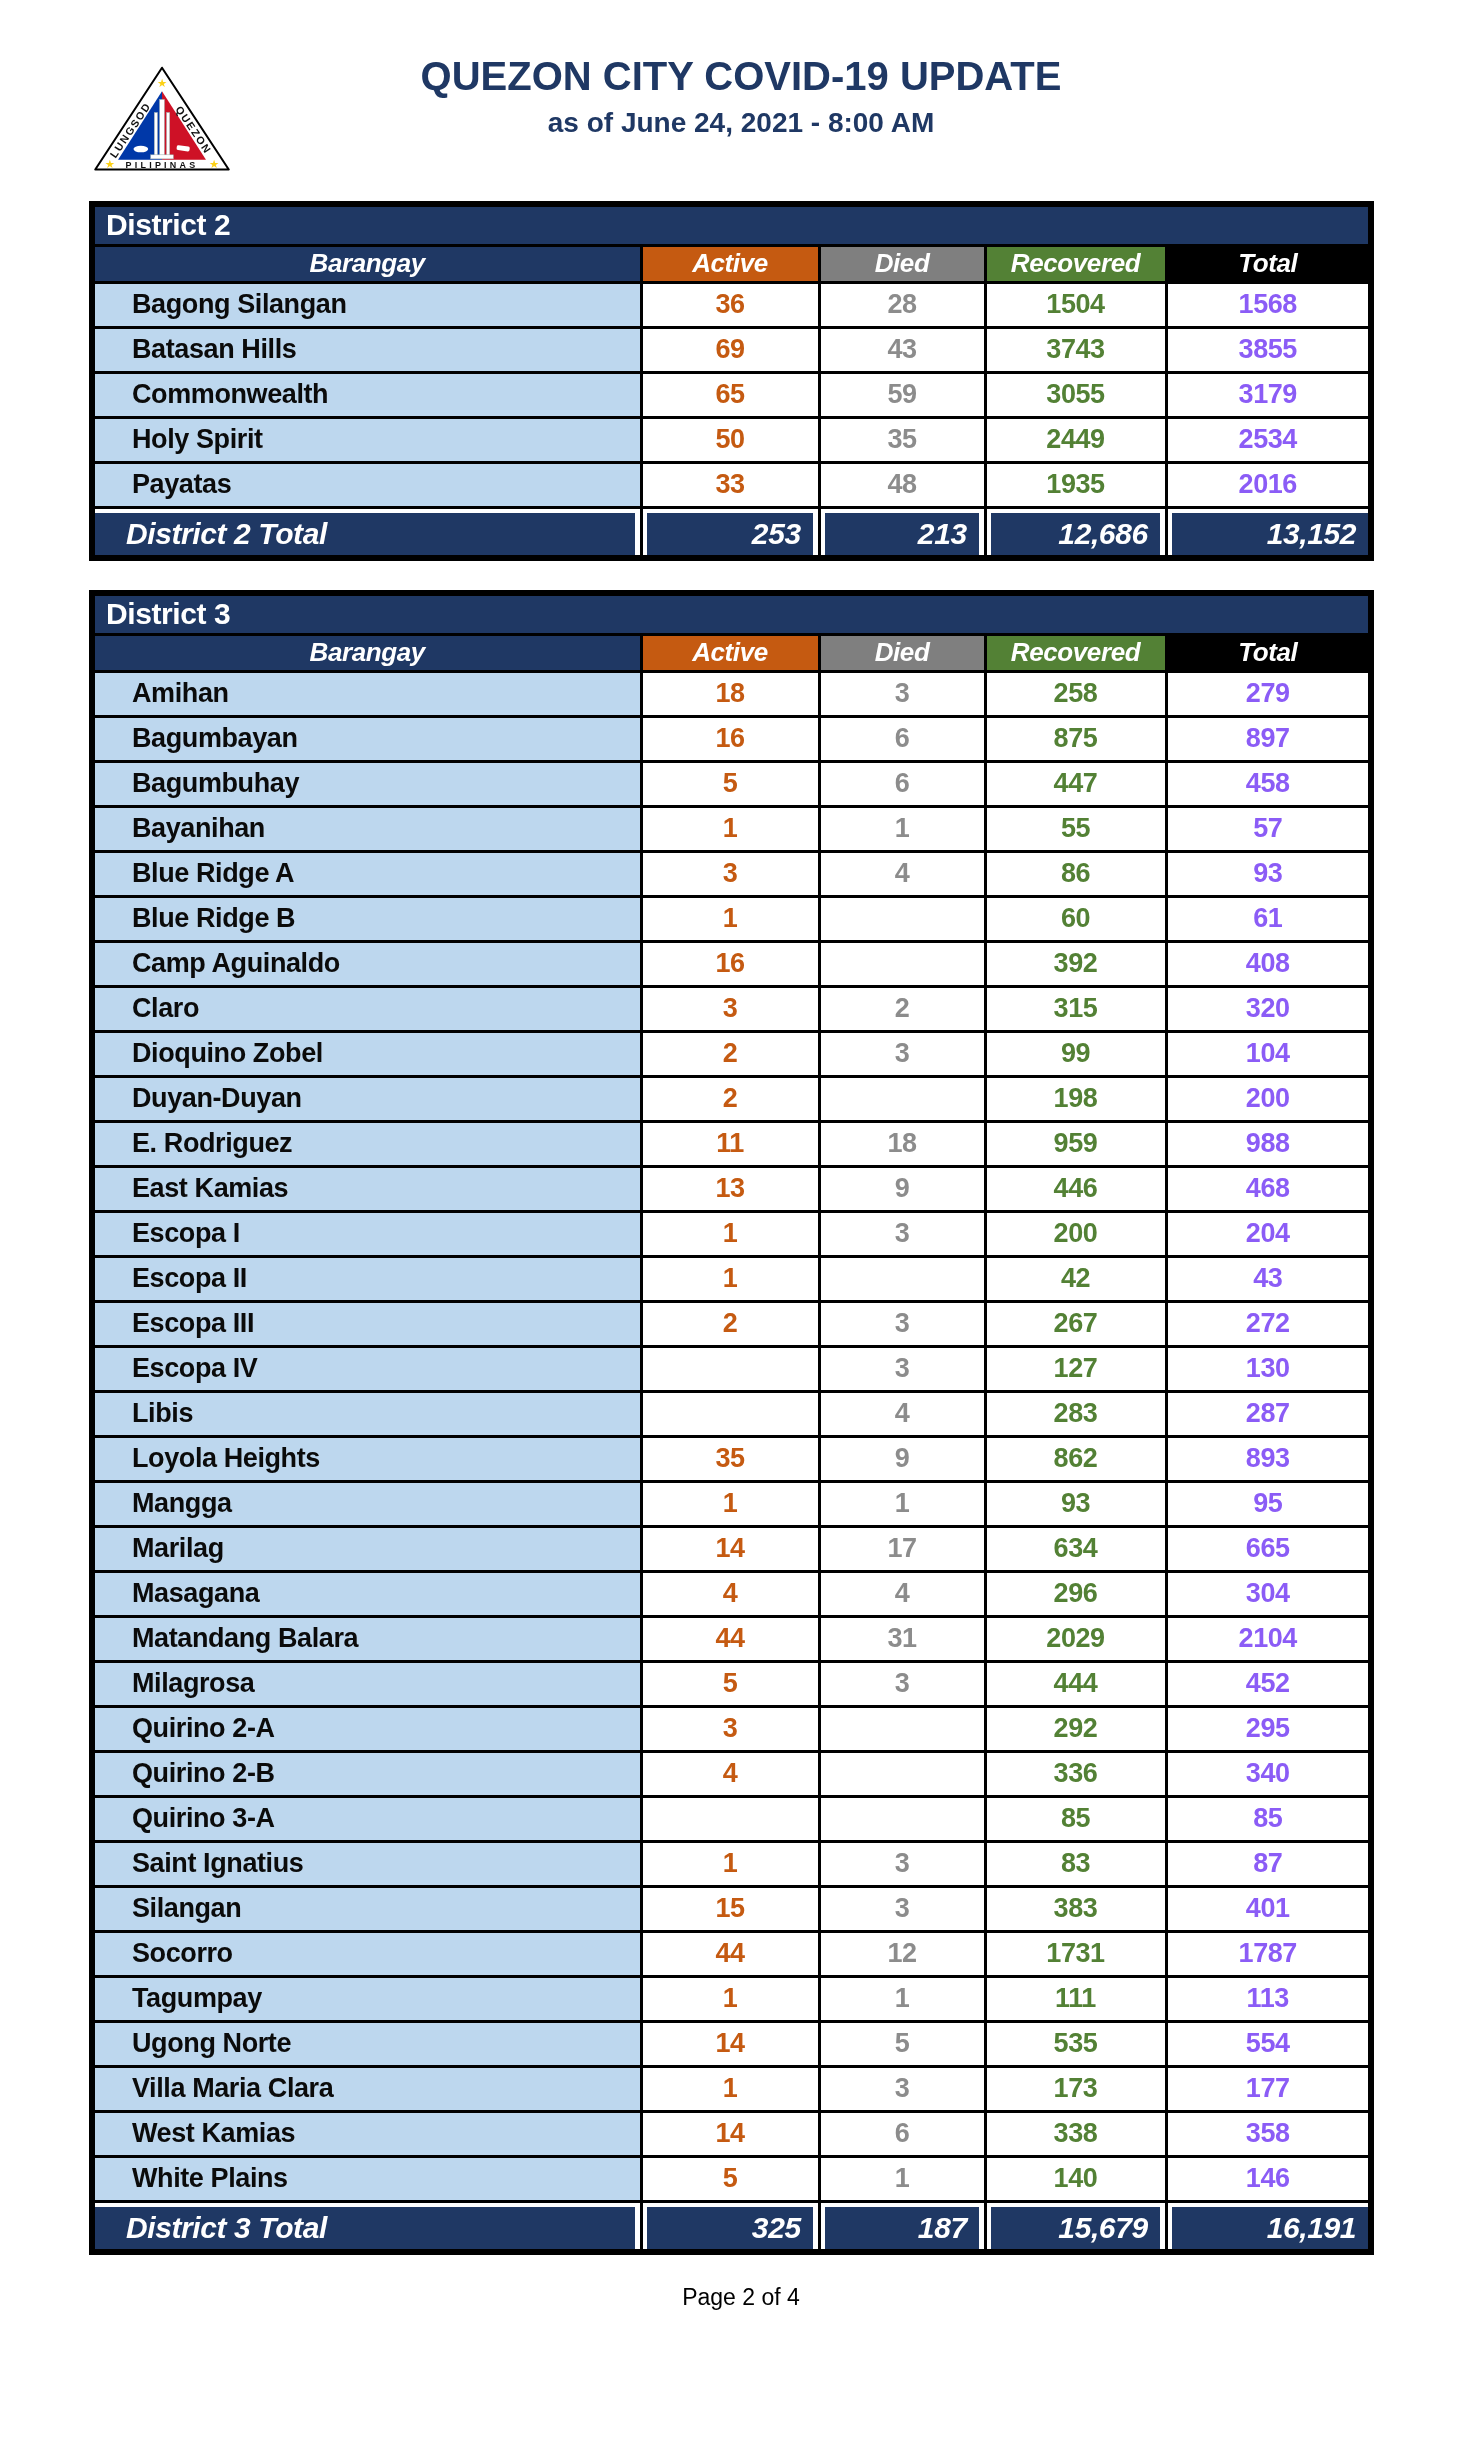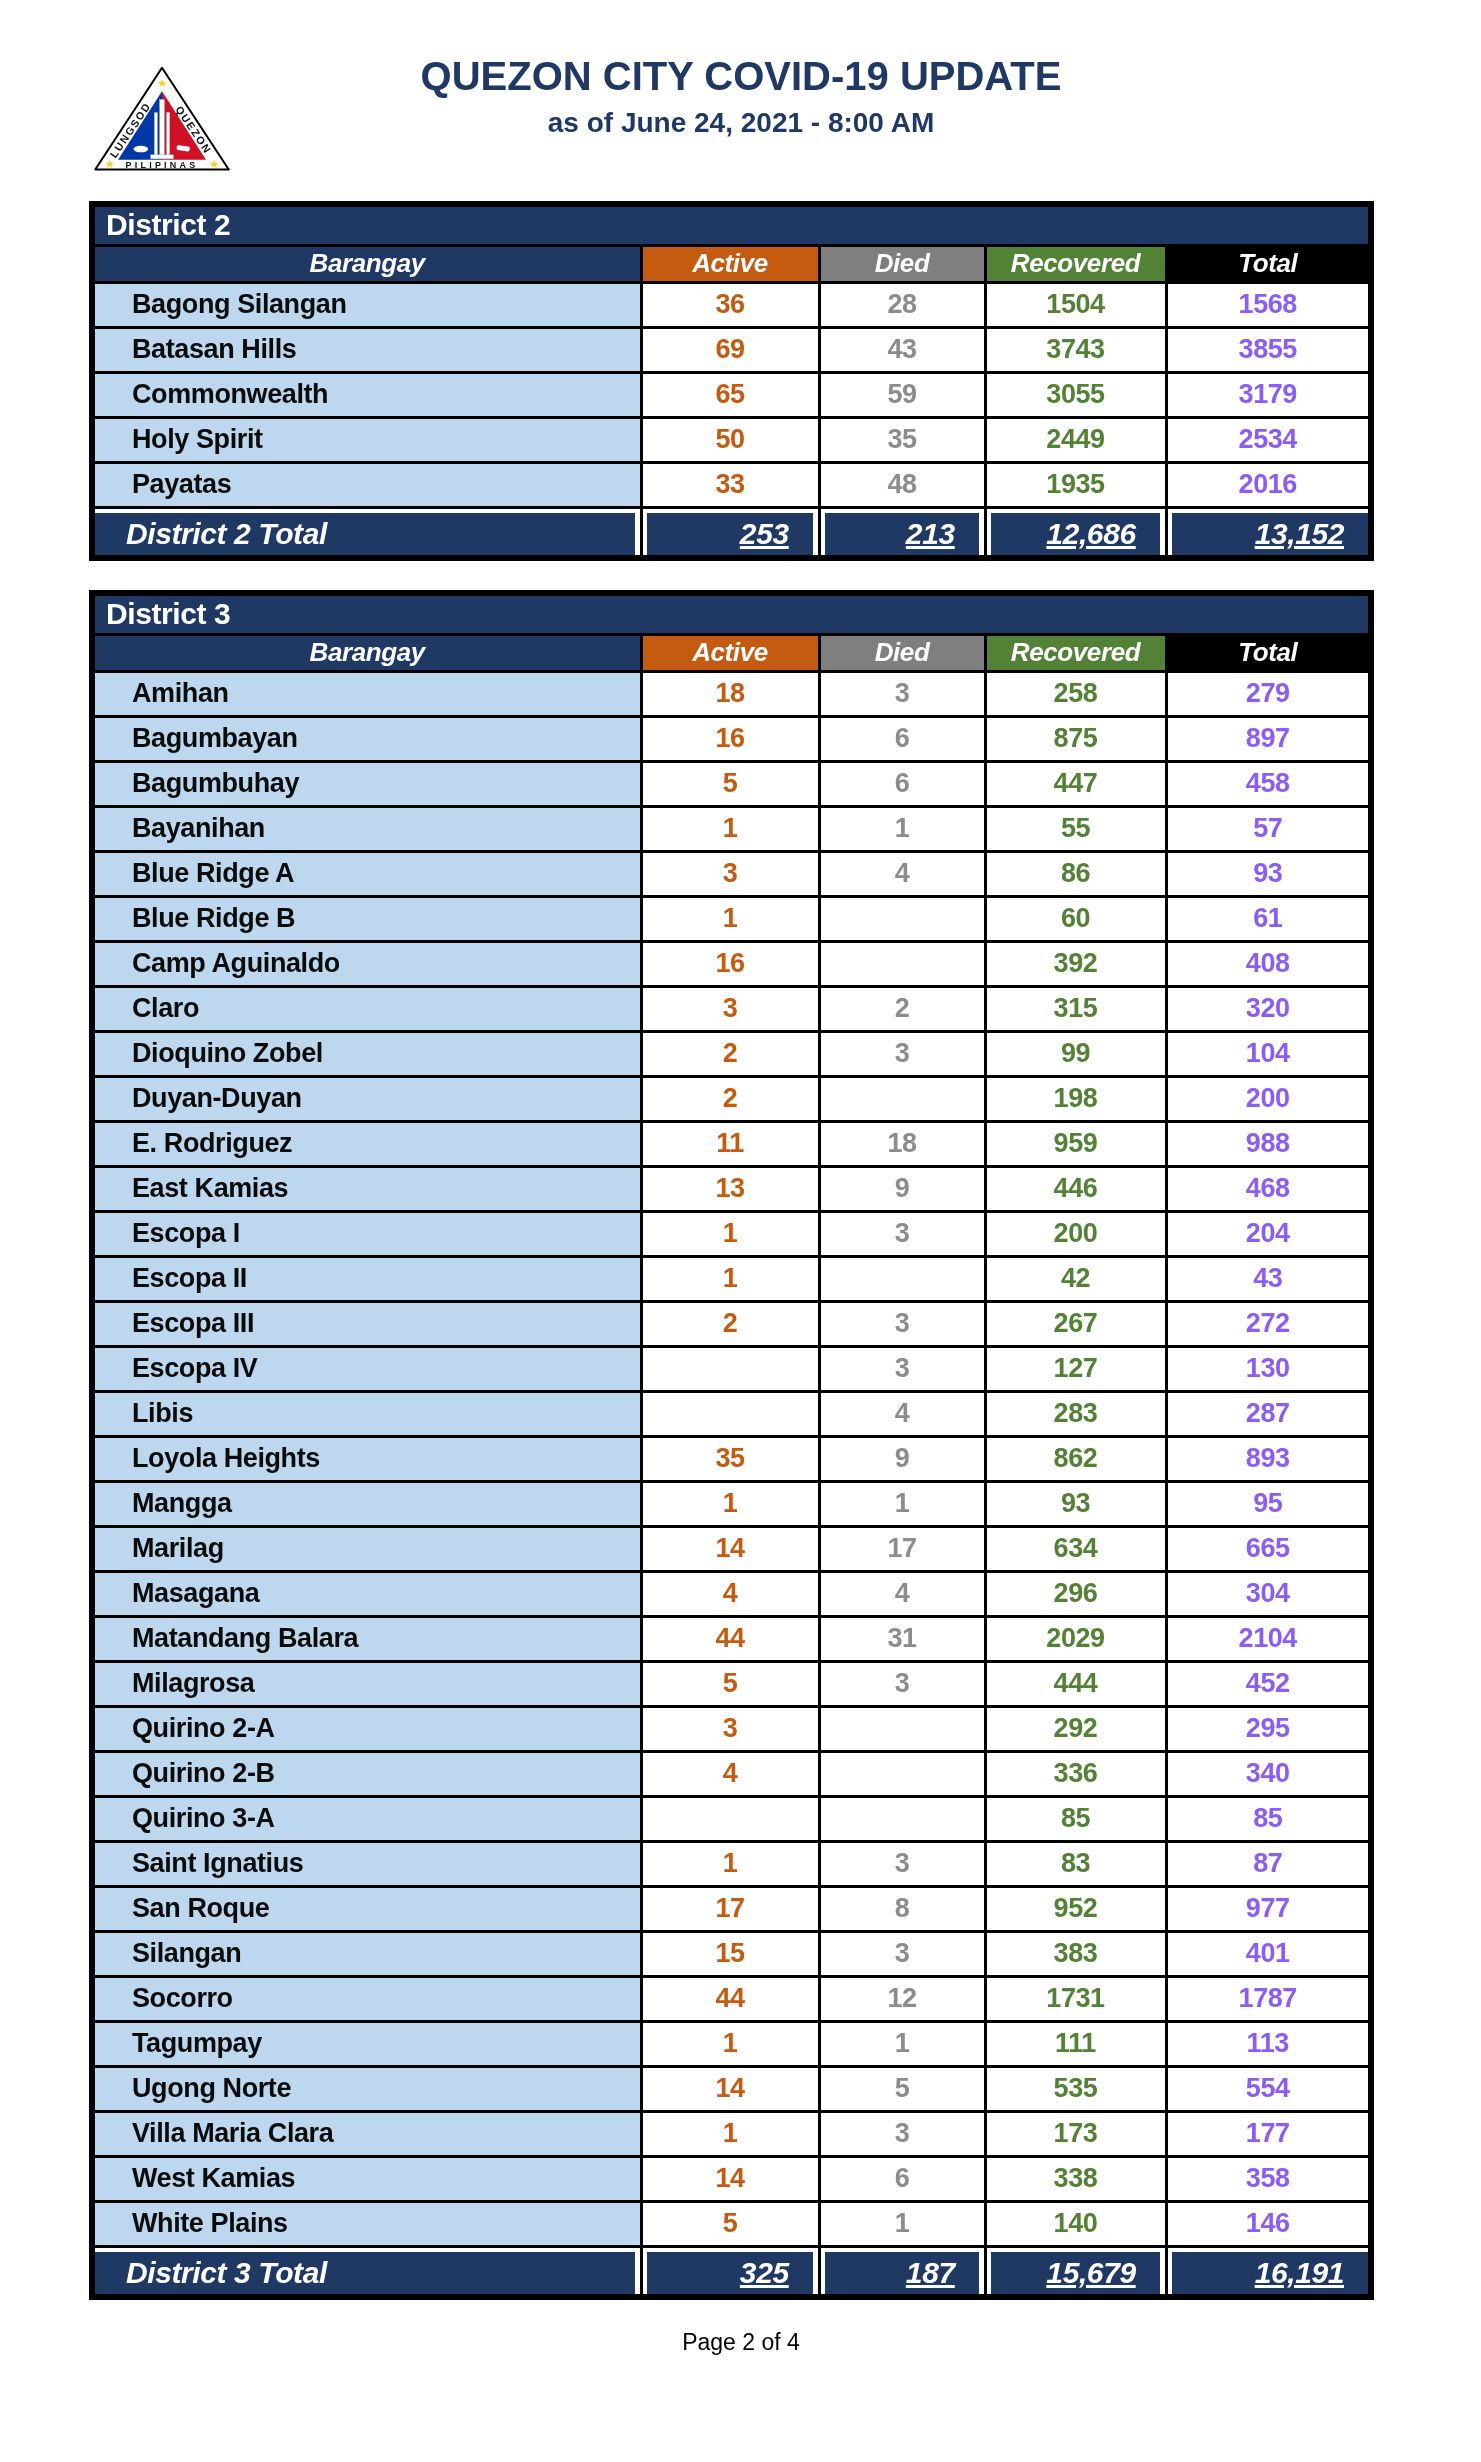--- a/index.html
+++ b/index.html
@@ -51,21 +51,21 @@
   td.rec{color:var(--green);} td.tot{color:#8b5cf6;}
   
   tr.total-row td{height:51px;background:#fff;}
   tr.total-row td .fill{
     height:calc(100% - 4px);margin:4px 4.8px 0 4.8px;background:var(--navy);
     display:flex;align-items:center;color:#fff;font-style:italic;font-weight:700;
     font-size:30px;letter-spacing:-0.4px;
   }
   tr.total-row td:first-child .fill{margin-left:0;justify-content:flex-start;padding-left:31px;}
   tr.total-row td:last-child .fill{margin-right:0;}
-  tr.total-row td .fill.num{justify-content:flex-end;padding-right:24px;text-decoration:underline;}
+  tr.total-row td .fill.num{justify-content:flex-end;padding-right:12px;}
   
   .page-footer{text-align:center;font-size:23px;color:#000;margin-top:4.8px;}
 </style>
 </head>
 <body>
 
 <header class="page-header">
   <svg class="seal" viewBox="0 0 172 132">
     <polygon points="86,3 168,128 4,128" fill="#FFFFFF" stroke="#000000" stroke-width="2.5" stroke-linejoin="round"></polygon>
     <polygon points="86,32 86,116 32,116" fill="#0038A8"></polygon>
@@ -432,27 +432,20 @@
         </tr>
 
         <tr>
           <td class="bgy">Saint Ignatius</td>
           <td class="num act">1</td>
           <td class="num died">3</td>
           <td class="num rec">83</td>
           <td class="num tot">87</td>
         </tr>
 
-        <tr>
-          <td class="bgy">San Roque</td>
-          <td class="num act">17</td>
-          <td class="num died">8</td>
-          <td class="num rec">952</td>
-          <td class="num tot">977</td>
-        </tr>
 
         <tr>
           <td class="bgy">Silangan</td>
           <td class="num act">15</td>
           <td class="num died">3</td>
           <td class="num rec">383</td>
           <td class="num tot">401</td>
         </tr>
 
         <tr>

